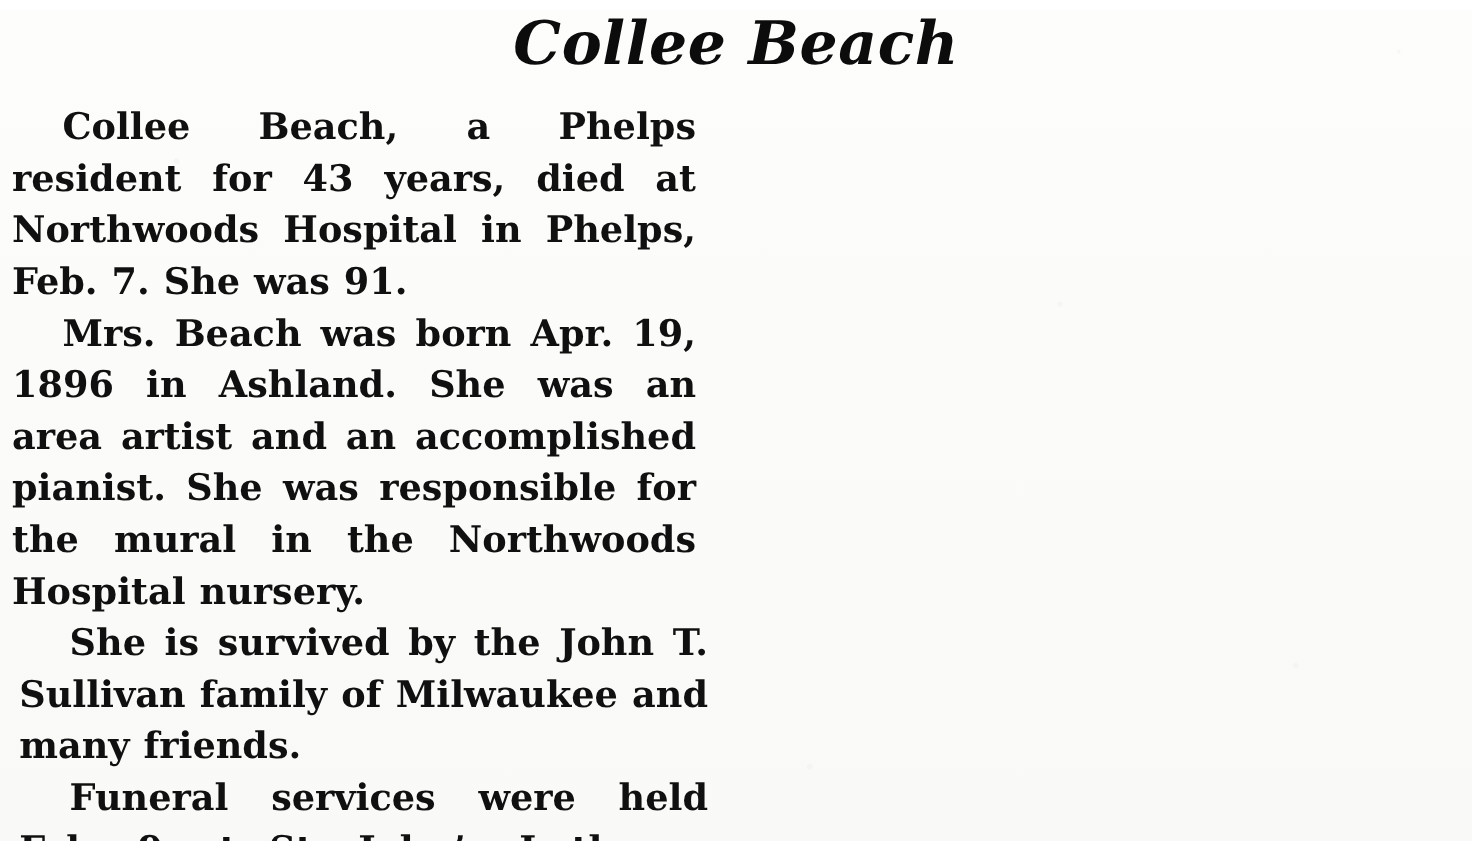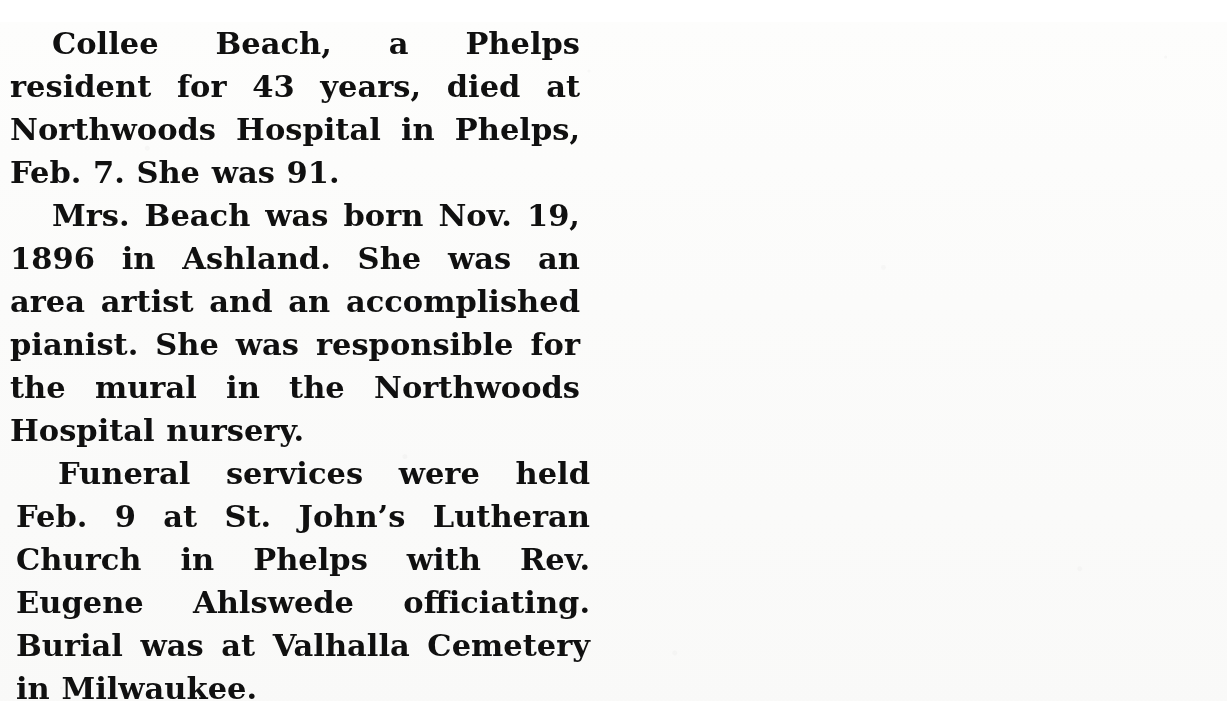--- a/index.html
+++ b/index.html
@@ -82,28 +82,30 @@
       radial-gradient(circle at 5% 95%, rgba(0,0,0,0.05) 0 1px, rgba(0,0,0,0) 2px),
       radial-gradient(circle at 95% 5%, rgba(0,0,0,0.05) 0 1px, rgba(0,0,0,0) 2px),
       radial-gradient(circle at 48% 7%, rgba(0,0,0,0.04) 0 1px, rgba(0,0,0,0) 2px);
   }
 </style>
 </head>
 <body>
 
 <div class="page">
 
+  <h1 class="headline">Collee Beach</h1>
 
   <div class="columns">
 
     <div class="column left">
       <p class="para">Collee Beach, a Phelps resident for 43 years, died at Northwoods Hospital in Phelps, Feb. 7. She was 91.</p>
-      <p class="para">Mrs. Beach was born Nov. 19, 1896 in Ashland. She was an area artist and an accomplished pianist. She was responsible for the mural in the Northwoods Hospital nursery.</p>
+      <p class="para">Mrs. Beach was born Apr. 19, 1896 in Ashland. She was an area artist and an accomplished pianist. She was responsible for the mural in the Northwoods Hospital nursery.</p>
     </div>
 
     <div class="column right">
+      <p class="para">She is survived by the John T. Sullivan family of Milwaukee and many friends.</p>
       <p class="para">Funeral services were held Feb. 9 at St. John’s Lutheran Church in Phelps with Rev. Eugene Ahlswede officiating. Burial was at Valhalla Cemetery in Milwaukee.</p>
     </div>
 
   </div>
 
   <div class="noise"></div>
 </div>
 
 </body></html>

